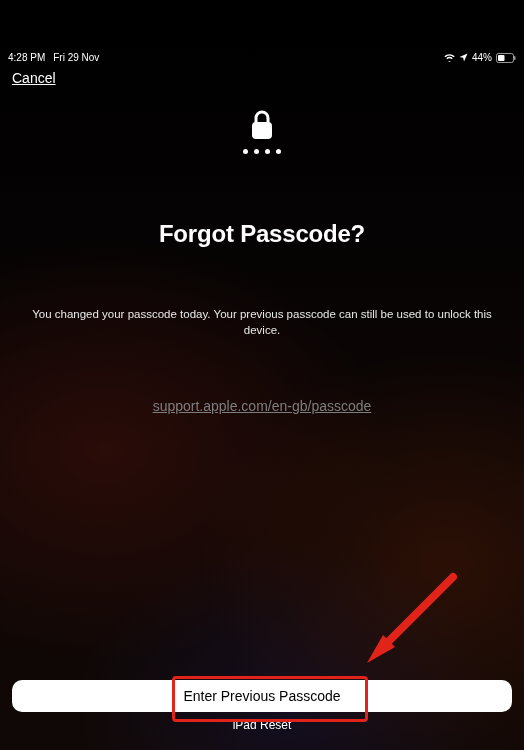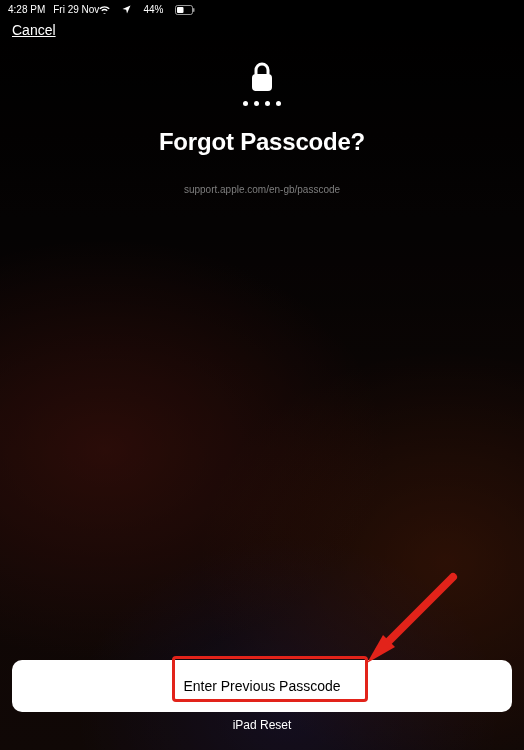--- a/index.html
+++ b/index.html
@@ -14,79 +14,80 @@
     color: #fff;
     position: relative;
   }
   .dim-overlay {
     position: absolute; inset: 0;
     background: rgba(0,0,0,0.35);
     pointer-events: none;
   }
   
   .status-bar {
-    display: flex; align-items: center;
+    display: flex; justify-content: space-between; align-items: center;
     padding: 4px 8px 0 8px;
     font-size: 10px; font-weight: 500;
     color: #fff;
-    position: relative; z-index: 2;
+    position: relative; z-index: 2; margin-top: 48px;
   }
   .status-left { display: flex; gap: 8px; align-items: baseline; }
-  .status-right { display: flex; gap: 12px; align-items: center; }
+  .status-right { display: flex; gap: 4px; align-items: center; }
   .wifi-icon svg, .loc-icon svg, .batt-icon svg { display: block; }
   
   .nav-row {
     padding: 6px 12px;
     position: relative; z-index: 2;
   }
   .cancel {
     font-size: 14px; color: #fff; background: none; border: none;
     cursor: pointer;
     text-decoration: underline;
   }
   
   .content {
     display: flex; flex-direction: column; align-items: center;
     text-align: center;
     padding: 10px 20px 0 20px;
-    position: relative; z-index: 2;
+    position: relative; z-index: 2; gap: 44px;
   }
   .lock-wrap { margin-top: 6px; display: flex; flex-direction: column; align-items: center; }
   .lock-icon { width: 28px; height: 34px; }
   .dots { display: flex; gap: 6px; margin-top: 6px; }
   .dot { width: 5px; height: 5px; border-radius: 50%; background: #fff; }
   .title {
     margin-top: 22px;
     font-size: 24px; font-weight: 700;
     letter-spacing: -0.2px;
   }
   .subtitle {
     margin-top: 14px;
     font-size: 11.5px; font-weight: 400;
     color: #e8e8e8;
     line-height: 1.4;
     max-width: 500px;
   }
   .url {
-    margin-top: 28px;
-    font-size: 10px;
+    margin-top: 16px;
+    font-size: 14px;
     color: #7e7e7e;
+    text-decoration: underline;
   }
   
   .bottom {
     position: absolute; left: 0; right: 0; bottom: 18px;
     display: flex; flex-direction: column; align-items: center;
     padding: 0 12px;
     z-index: 2;
   }
   .primary-btn {
     width: 100%;
     background: #fff; color: #000;
     border: none; border-radius: 10px;
-    padding: 18px 0;
+    padding: 8px 0;
     font-size: 14px; font-weight: 500;
     cursor: pointer;
   }
   .highlight-box {
     position: absolute;
     border: 3px solid #e2231a;
     border-radius: 4px;
     pointer-events: none;
   }
   .secondary-btn {
@@ -147,20 +148,21 @@
       </svg>
     </span>
     <div class="dots">
       <span class="dot"></span>
         <span class="dot"></span>
         <span class="dot"></span>
         <span class="dot"></span>
     </div>
   </div>
   <h1 class="title">Forgot Passcode?</h1>
+  <p class="subtitle">You changed your passcode today. Your previous passcode can still be used to unlock this device.</p>
   <p class="url">support.apple.com/en-gb/passcode</p>
 </div>
 
 <div class="bottom">
   <div style="position:relative; width:100%;">
     <button class="primary-btn">Enter Previous Passcode</button>
     <div class="highlight-box" style="left:160px; top:-4px; width:196px; height:46px;"></div>
   </div>
   <button class="secondary-btn">iPad Reset</button>
 </div>

